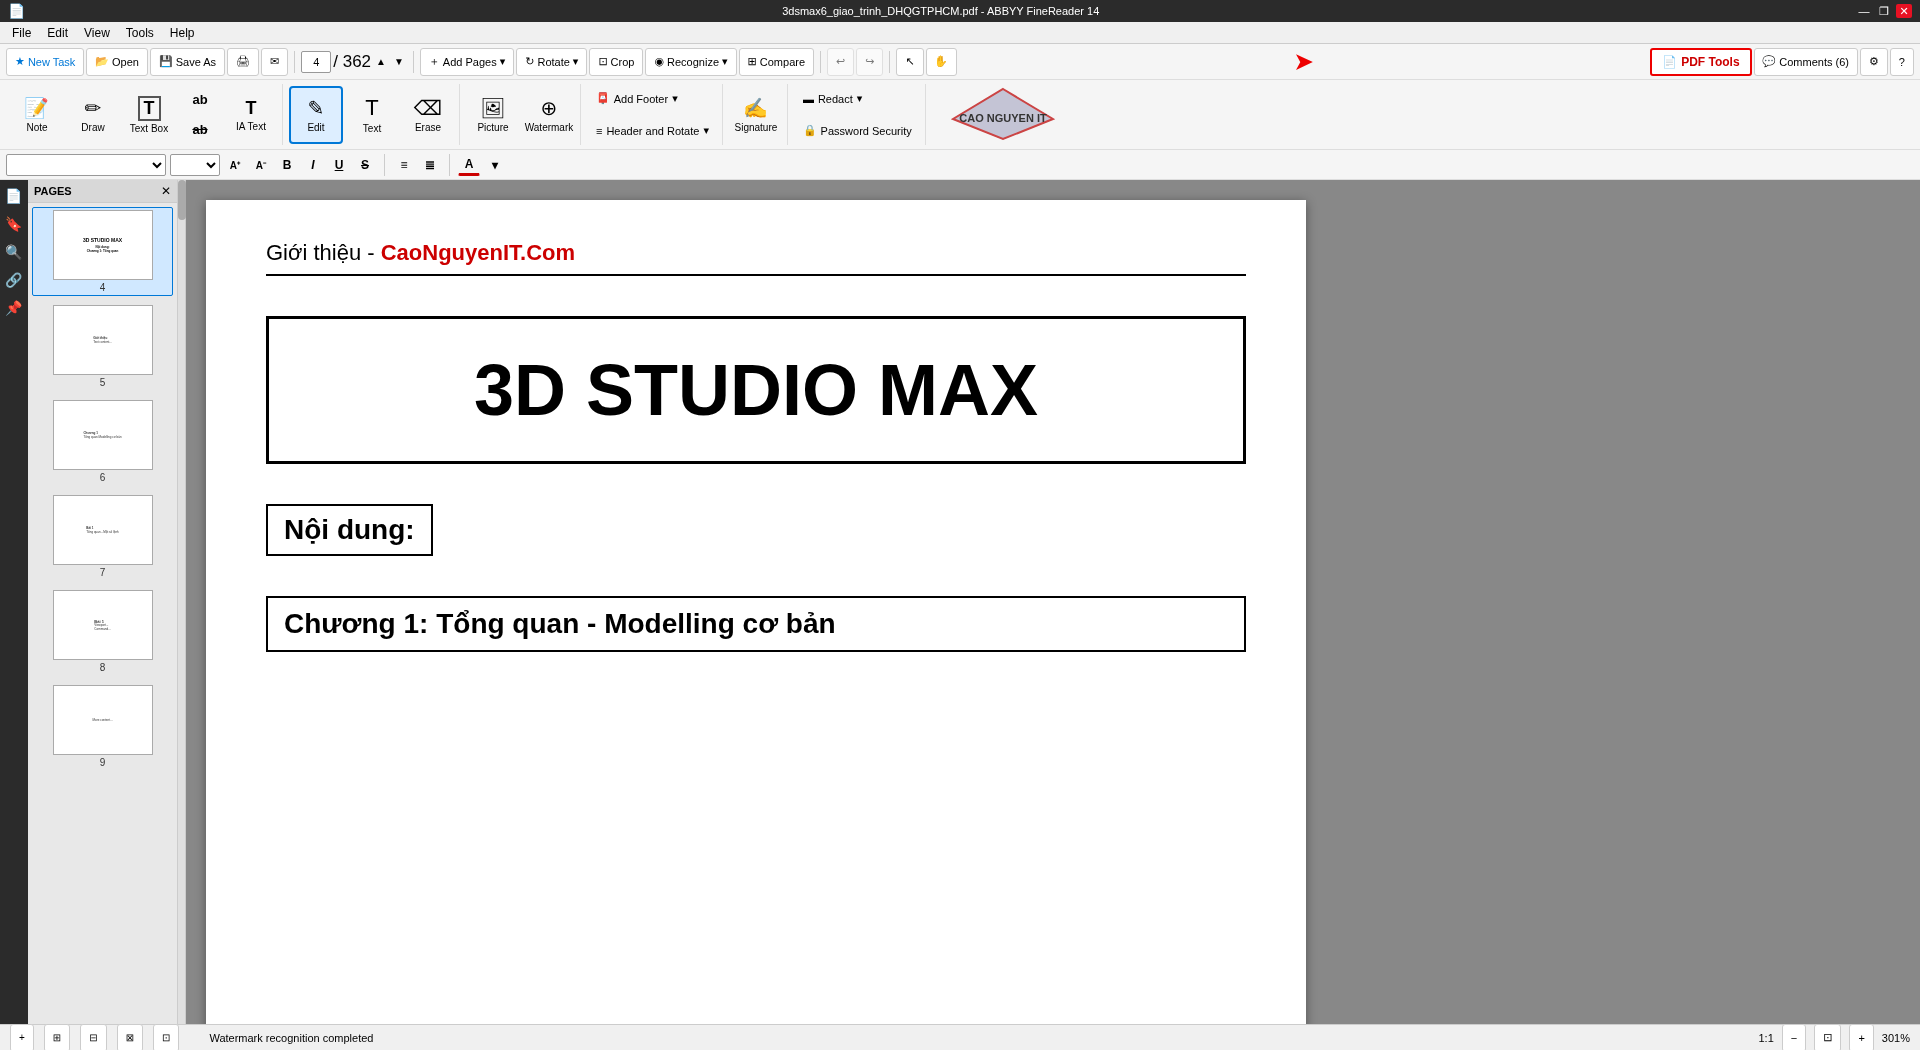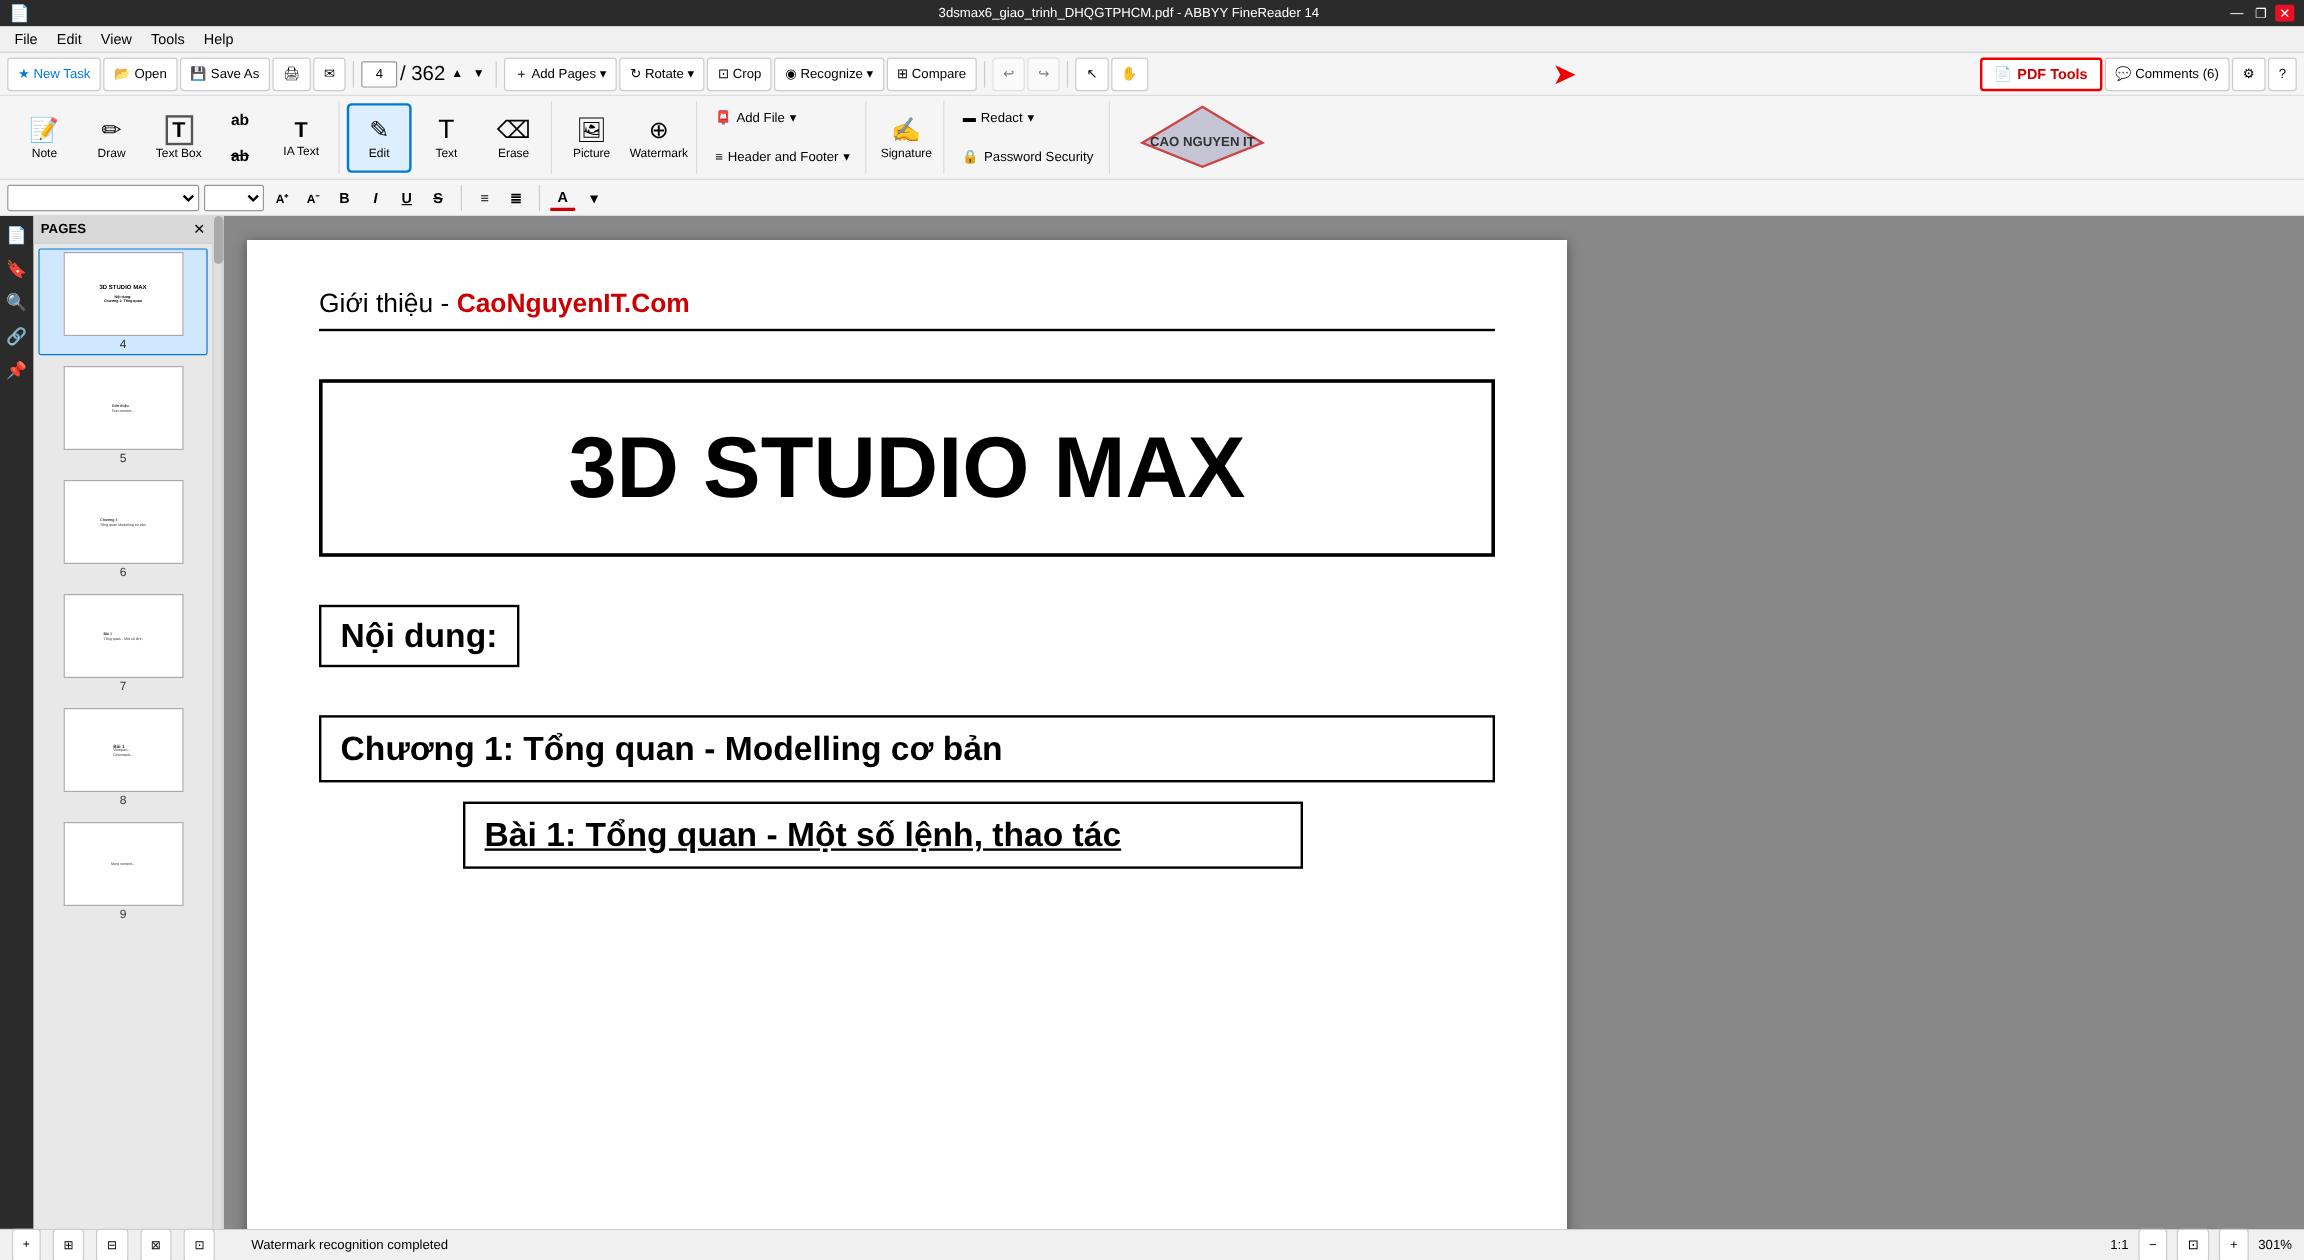--- a/index.html
+++ b/index.html
@@ -503,26 +503,26 @@
     <div class="tool-btn">
       <span class="icon">⊕</span>
       <span>Watermark</span>
     </div>
   </div>
 
   <div class="tool-group">
     <div style="display:flex; flex-direction:column; align-items:flex-start; gap:4px;">
       <div class="tool-wide">
         <span>📮</span>
-        <span>Add File</span>
+        <span>Add Footer</span>
         <span>▾</span>
       </div>
       <div class="tool-wide">
         <span>≡</span>
-        <span>Header and Footer</span>
+        <span>Header and Rotate</span>
         <span>▾</span>
       </div>
     </div>
   </div>
 
   <div class="tool-group">
     <div class="tool-btn">
       <span class="icon">✍</span>
       <span>Signature</span>
     </div>
@@ -672,25 +672,20 @@
       <div style="margin-bottom:20px;">
         <div class="noi-dung-box">
           <span class="noi-dung-text">Nội dung:</span>
         </div>
       </div>
 
       <div class="chuong-box">
         <span class="chuong-text">Chương 1: Tổng quan - Modelling cơ bản</span>
       </div>
 
-      <div style="margin-left:60px; margin-top:16px;">
-        <div class="bai-box">
-          <span class="bai-text">Bài 1: Tổng quan - Một số lệnh, thao tác</span>
-        </div>
-      </div>
 
     </div>
   </div>
 
 </div>
 
 <div id="status-bar">
   <button class="tb-btn" style="font-size:10px;">+</button>
   <button class="tb-btn" style="font-size:10px;">⊞</button>
   <button class="tb-btn" style="font-size:10px;">⊟</button>

